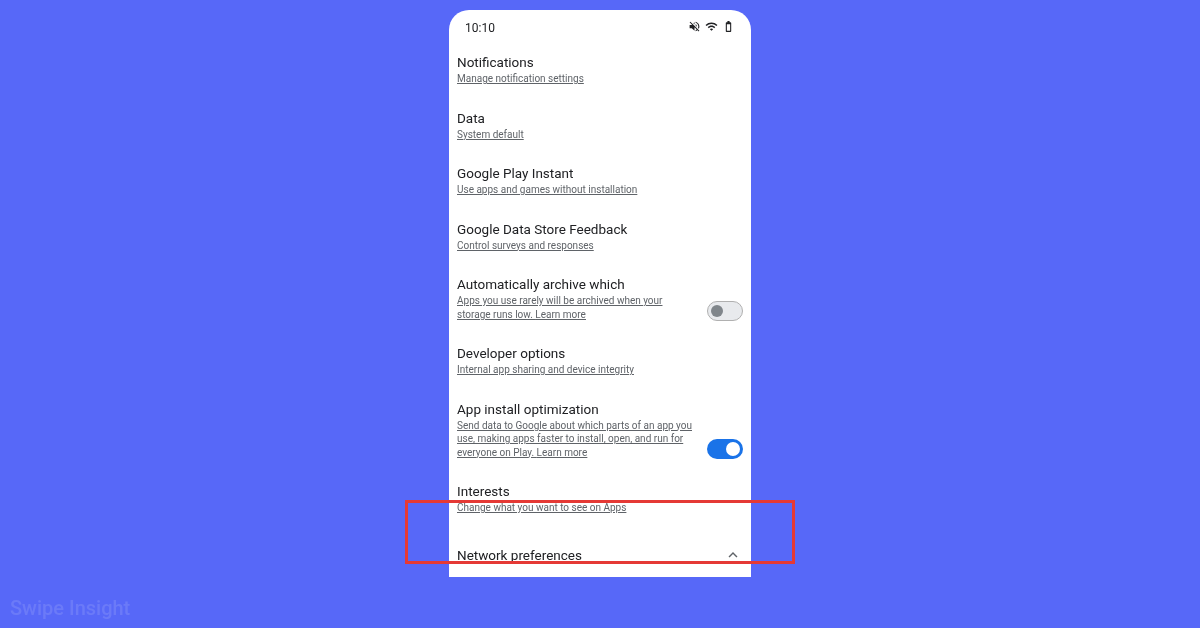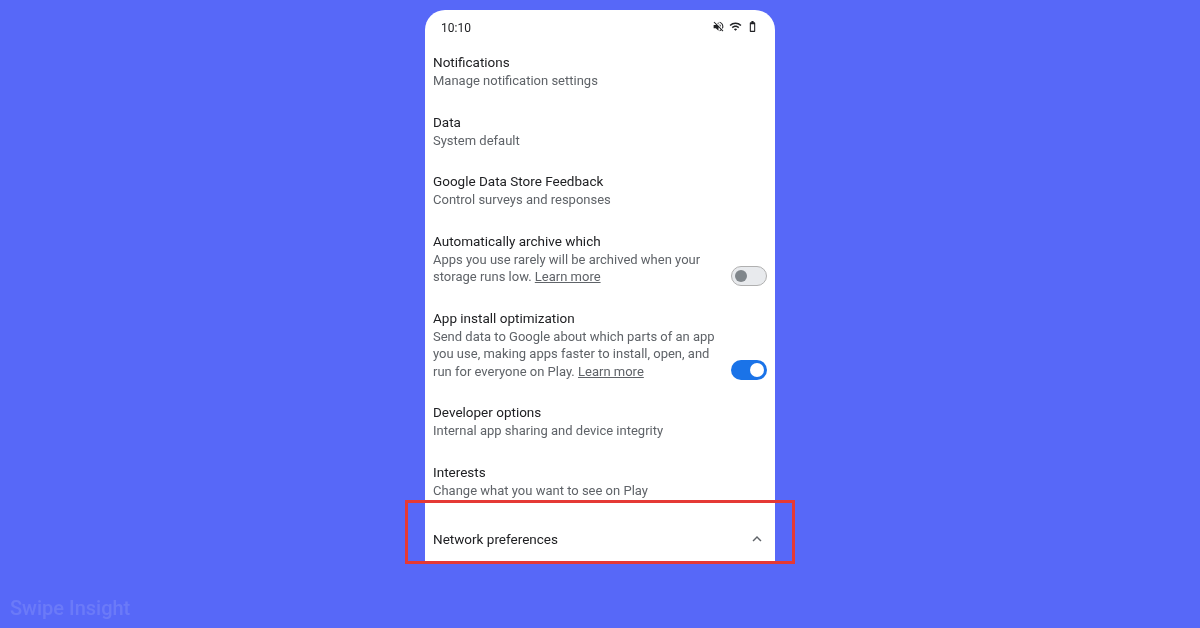--- a/index.html
+++ b/index.html
@@ -18,21 +18,21 @@
       position: absolute;
       left: 405px;
       top: 500px;
       width: 390px;
       height: 64px;
       border: 3px solid #e53935;
       pointer-events: none;
       z-index: 10;
     }
     .phone {
-      width: 350px;
+      width: 302px;
       background: #fff;
       border-radius: 20px 20px 0 0;
       margin-top: 10px;
       overflow: hidden;
       position: relative;
     }
     .status-bar {
       display: flex;
       justify-content: space-between;
       align-items: center;
@@ -59,23 +59,24 @@
       flex: 1;
       padding-right: 10px;
     }
     .setting-title {
       font-size: 13.5px;
       color: #202124;
       font-weight: 400;
       margin-bottom: 2px;
     }
     .setting-sub {
-      font-size: 13px;
+      font-size: 10px;
       color: #5f6368;
       line-height: 1.35;
+      text-decoration: underline;
     }
     .learn-more {
       text-decoration: underline;
       color: #5f6368;
     }
     .toggle {
       width: 36px;
       height: 20px;
       border-radius: 20px;
       position: relative;
@@ -160,59 +161,65 @@
       </div>
     </div>
 
     <div class="setting-item">
       <div class="setting-text">
         <div class="setting-title">Data</div>
         <div class="setting-sub">System default</div>
       </div>
     </div>
 
+    <div class="setting-item">
+      <div class="setting-text">
+        <div class="setting-title">Google Play Instant</div>
+        <div class="setting-sub">Use apps and games without installation</div>
+      </div>
+    </div>
 
     <div class="setting-item">
       <div class="setting-text">
         <div class="setting-title">Google Data Store Feedback</div>
         <div class="setting-sub">Control surveys and responses</div>
       </div>
     </div>
 
     <div class="setting-item">
       <div class="setting-text">
         <div class="setting-title">Automatically archive which</div>
         <div class="setting-sub"><span>Apps you use rarely will be archived when your storage runs low. </span><span class="learn-more">Learn more</span></div>
       </div>
       <div class="toggle off">
           <div class="knob"></div>
         </div>
     </div>
 
     <div class="setting-item">
       <div class="setting-text">
+        <div class="setting-title">Developer options</div>
+        <div class="setting-sub">Internal app sharing and device integrity</div>
+      </div>
+    </div>
+
+    <div class="setting-item">
+      <div class="setting-text">
         <div class="setting-title">App install optimization</div>
         <div class="setting-sub"><span>Send data to Google about which parts of an app you use, making apps faster to install, open, and run for everyone on Play. </span><span class="learn-more">Learn more</span></div>
       </div>
       <div class="toggle on">
           <div class="knob"></div>
         </div>
     </div>
 
     <div class="setting-item">
       <div class="setting-text">
-        <div class="setting-title">Developer options</div>
-        <div class="setting-sub">Internal app sharing and device integrity</div>
-      </div>
-    </div>
-
-    <div class="setting-item">
-      <div class="setting-text">
         <div class="setting-title">Interests</div>
-        <div class="setting-sub">Change what you want to see on Play</div>
+        <div class="setting-sub">Change what you want to see on Apps</div>
       </div>
     </div>
 
     <div class="setting-item">
       <div class="setting-text">
         <div class="setting-title">Network preferences</div>
       </div>
       <div class="expand-icon">
         <svg viewBox="0 0 24 24" width="18" height="18" fill="#5f6368">
             <path d="M7.41 15.41L12 10.83l4.59 4.58L18 14l-6-6-6 6z"></path>

